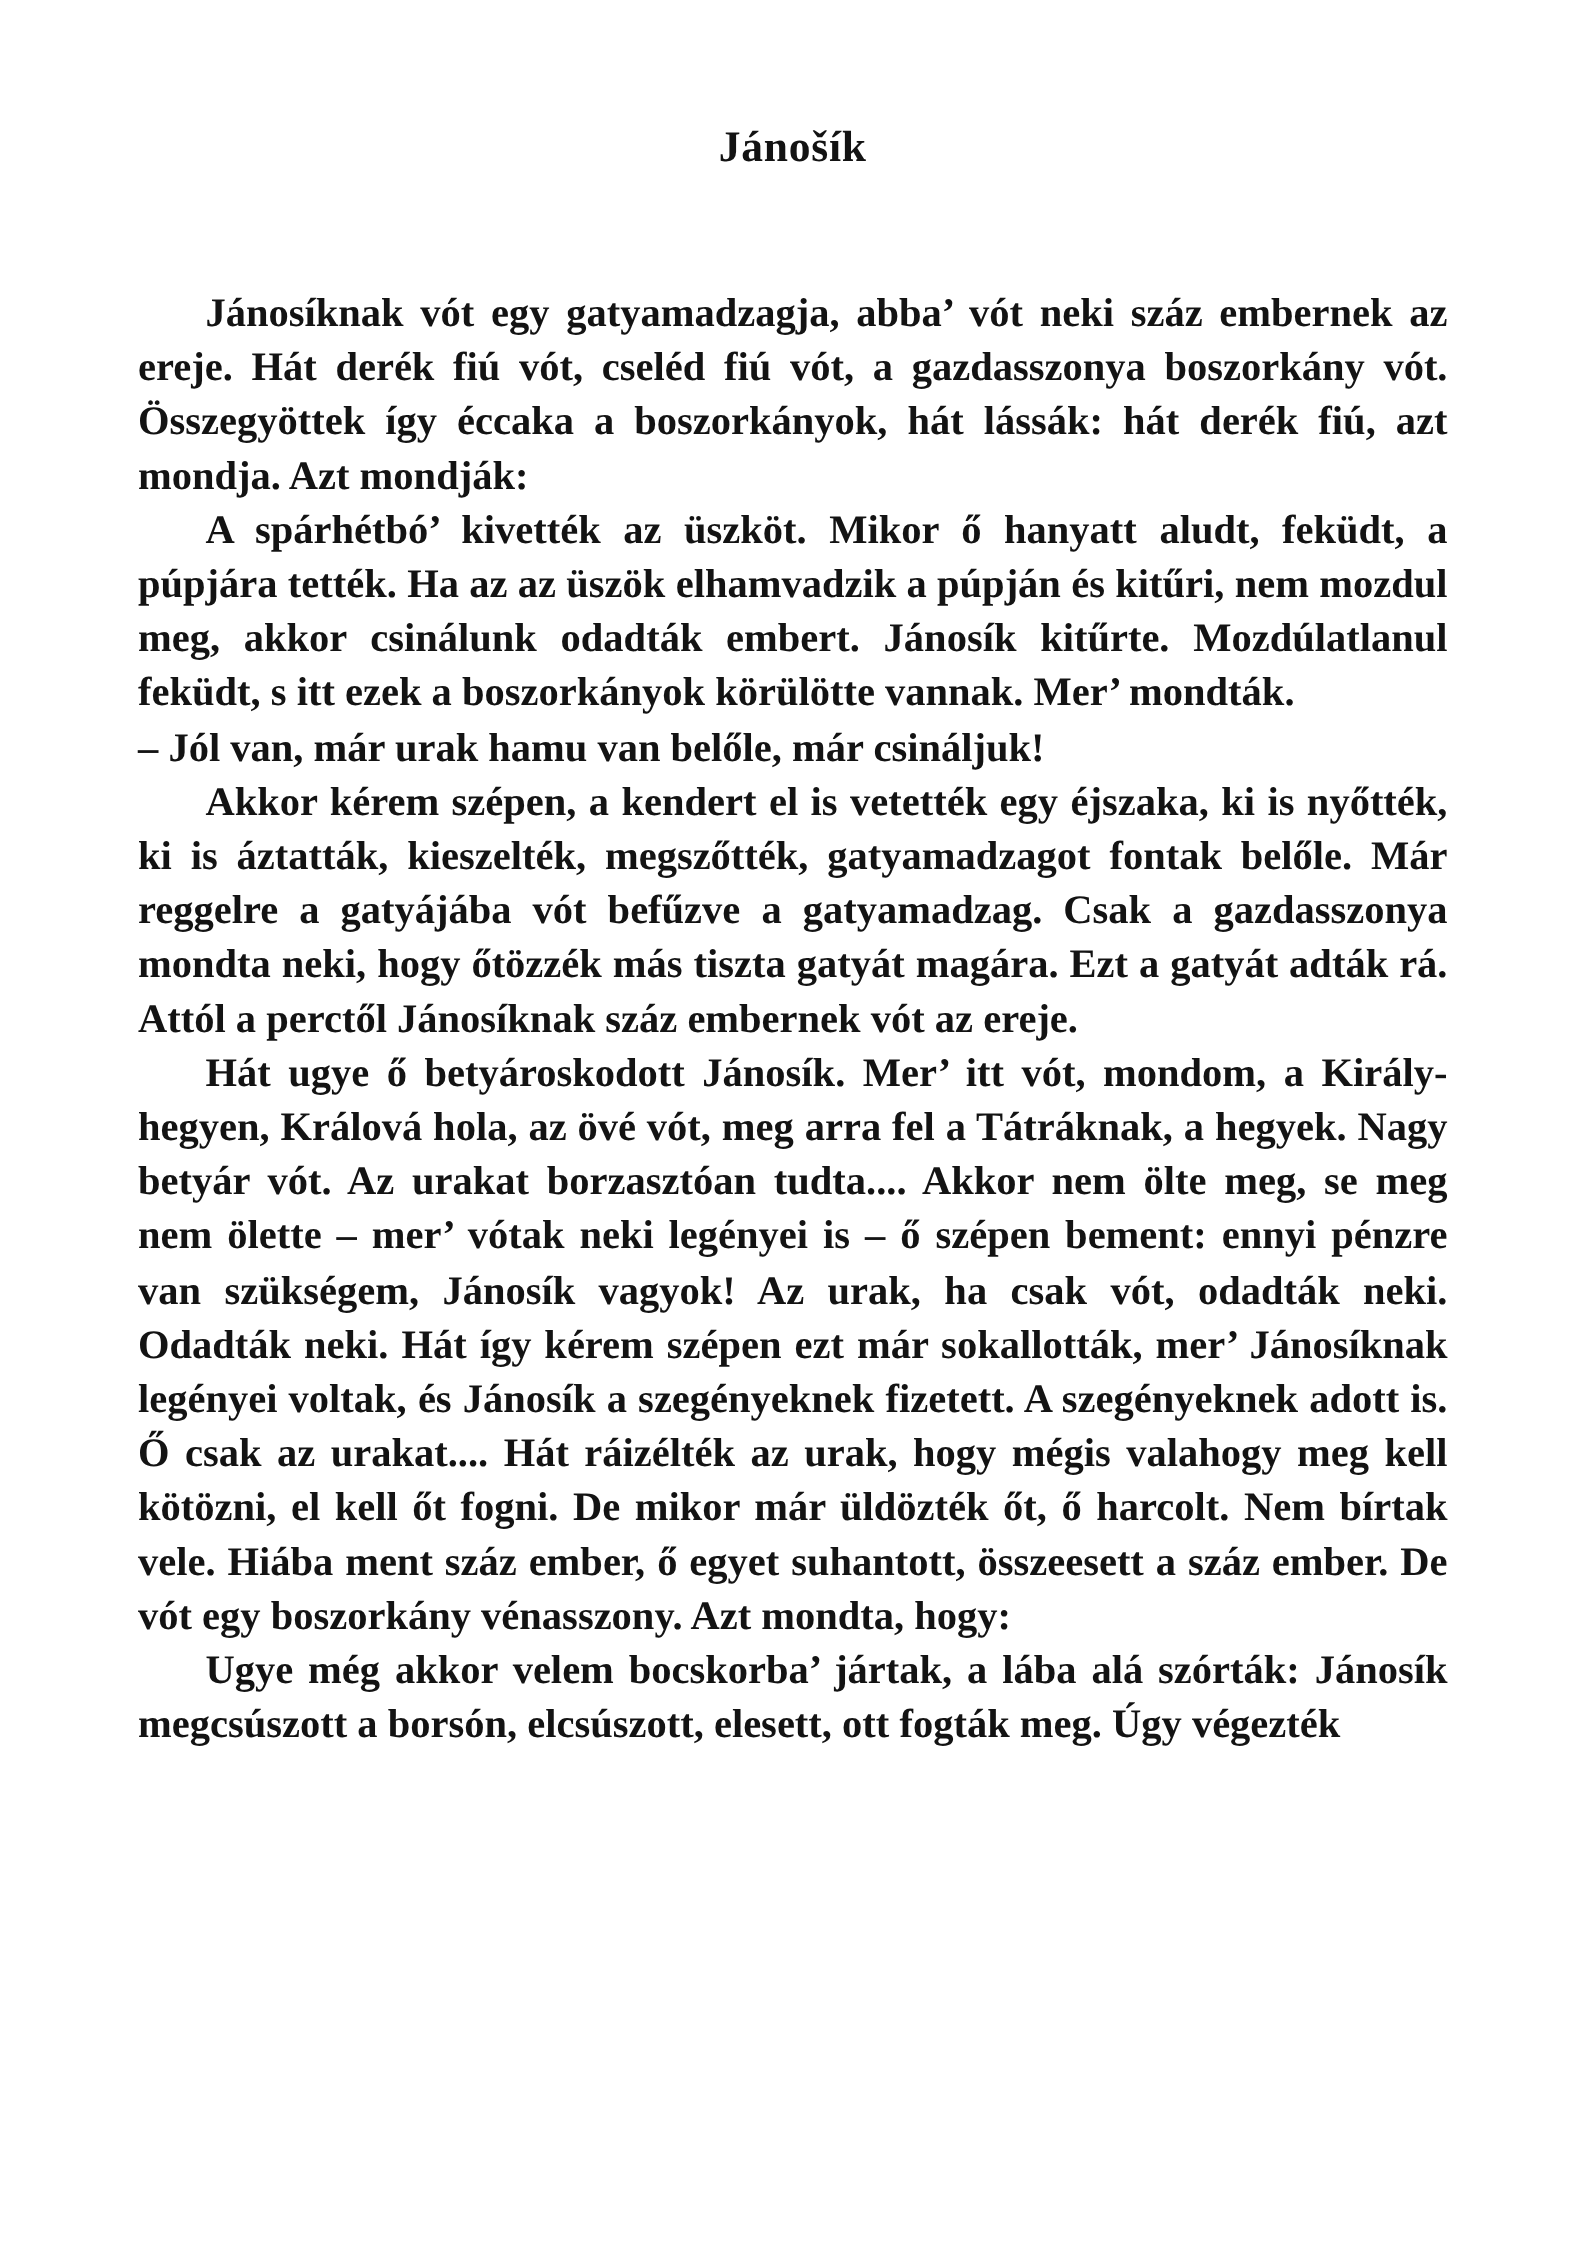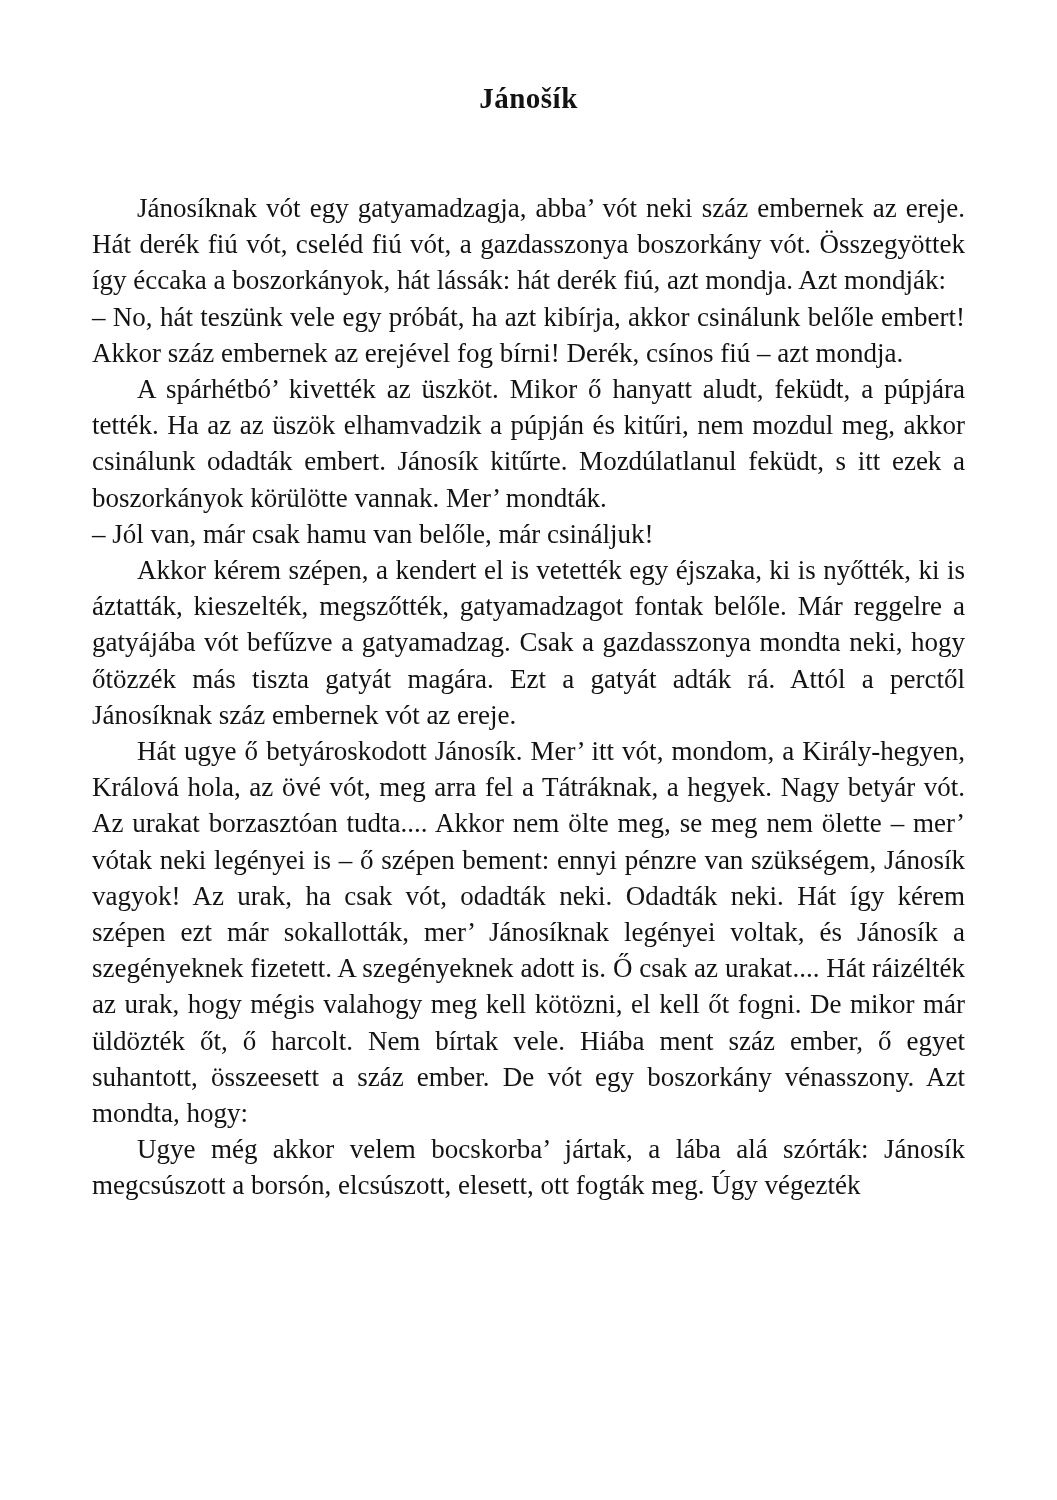--- a/index.html
+++ b/index.html
@@ -28,39 +28,39 @@
     letter-spacing: 0.5px;
   }
   .body-text {
     position: absolute;
     top: 190px;
     left: 92px;
     width: 873px;
     font-size: 27px;
     line-height: 36.2px;
     text-align: justify;
+    font-weight: bold;
   }
   .body-text p {
     margin: 0;
     padding: 0;
   }
   .para-indent {
     text-indent: 45px;
   }
   .para-dialog {
     text-indent: 0;
   }
 </style>
 </head>
 <body>
 
 <div class="page">
   <h1 class="title">Jánošík</h1>
   <div class="body-text">
     <p class="para-indent">Jánosíknak vót egy gatyamadzagja, abba’ vót neki száz embernek az ereje. Hát derék fiú vót, cseléd fiú vót, a gazdasszonya boszorkány vót. Összegyöttek így éccaka a boszorkányok, hát lássák: hát derék fiú, azt mondja. Azt mondják:</p>
-    <p class="para-dialog">– No, hát teszünk vele egy próbát, ha azt kibírja, akkor csinálunk belőle embert! Akkor száz embernek az erejével fog bírni! Derék, csínos fiú – azt mondja.</p>
     <p class="para-indent">A spárhétbó’ kivették az üszköt. Mikor ő hanyatt aludt, feküdt, a púpjára tették. Ha az az üszök elhamvadzik a púpján és kitűri, nem mozdul meg, akkor csinálunk odadták embert. Jánosík kitűrte. Mozdúlatlanul feküdt, s itt ezek a boszorkányok körülötte vannak. Mer’ mondták.</p>
-    <p class="para-dialog">– Jól van, már csak hamu van belőle, már csináljuk!</p>
+    <p class="para-dialog">– Jól van, már urak hamu van belőle, már csináljuk!</p>
     <p class="para-indent">Akkor kérem szépen, a kendert el is vetették egy éjszaka, ki is nyőtték, ki is áztatták, kieszelték, megszőtték, gatyamadzagot fontak belőle. Már reggelre a gatyájába vót befűzve a gatyamadzag. Csak a gazdasszonya mondta neki, hogy őtözzék más tiszta gatyát magára. Ezt a gatyát adták rá. Attól a perctől Jánosíknak száz embernek vót az ereje.</p>
     <p class="para-indent">Hát ugye ő betyároskodott Jánosík. Mer’ itt vót, mondom, a Király-hegyen, Králová hola, az övé vót, meg arra fel a Tátráknak, a hegyek. Nagy betyár vót. Az urakat borzasztóan tudta.... Akkor nem ölte meg, se meg nem ölette – mer’ vótak neki legényei is – ő szépen bement: ennyi pénzre van szükségem, Jánosík vagyok! Az urak, ha csak vót, odadták neki. Odadták neki. Hát így kérem szépen ezt már sokallották, mer’ Jánosíknak legényei voltak, és Jánosík a szegényeknek fizetett. A szegényeknek adott is. Ő csak az urakat.... Hát ráizélték az urak, hogy mégis valahogy meg kell kötözni, el kell őt fogni. De mikor már üldözték őt, ő harcolt. Nem bírtak vele. Hiába ment száz ember, ő egyet suhantott, összeesett a száz ember. De vót egy boszorkány vénasszony. Azt mondta, hogy:</p>
     <p class="para-indent">Ugye még akkor velem bocskorba’ jártak, a lába alá szórták: Jánosík megcsúszott a borsón, elcsúszott, elesett, ott fogták meg. Úgy végezték</p>
   </div>
 </div>
 
 </body></html>

